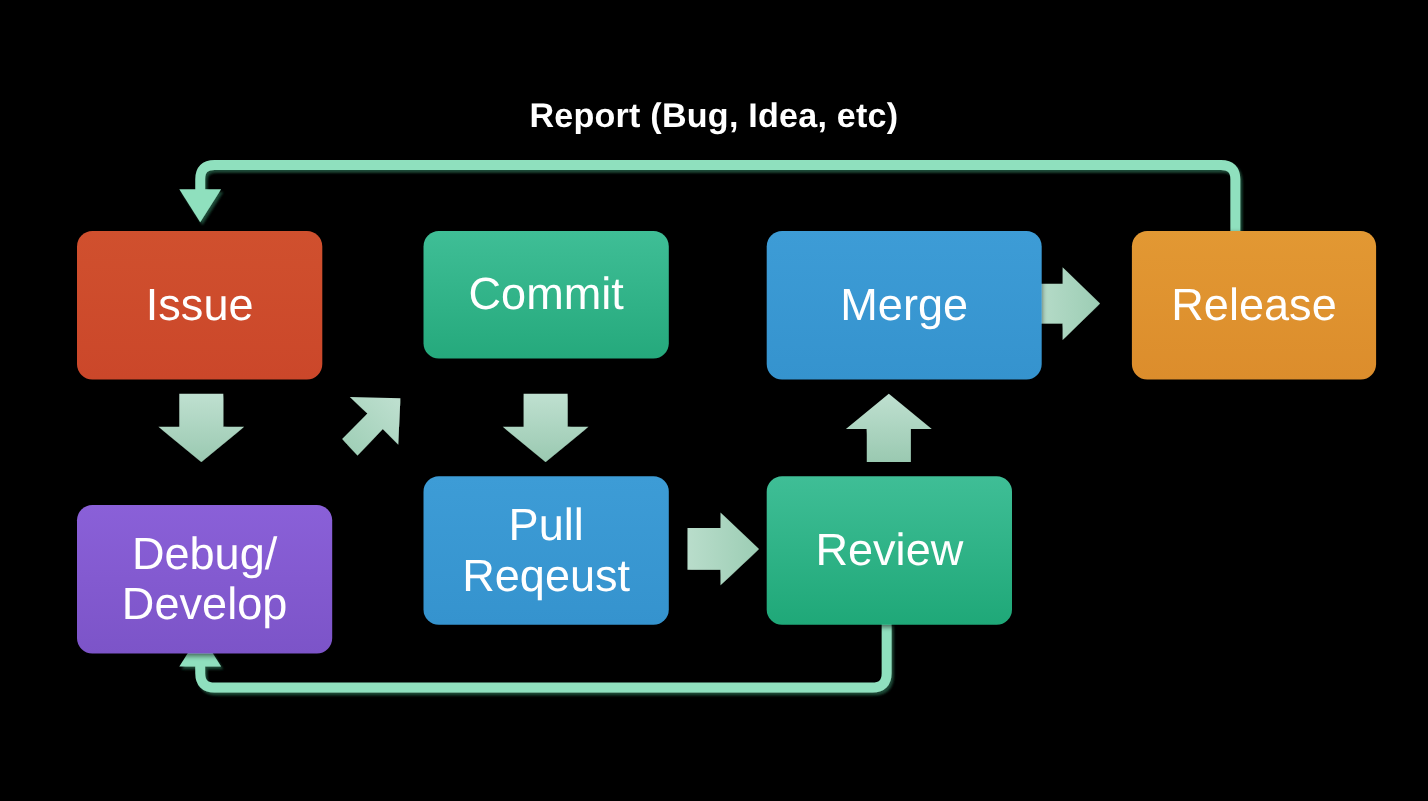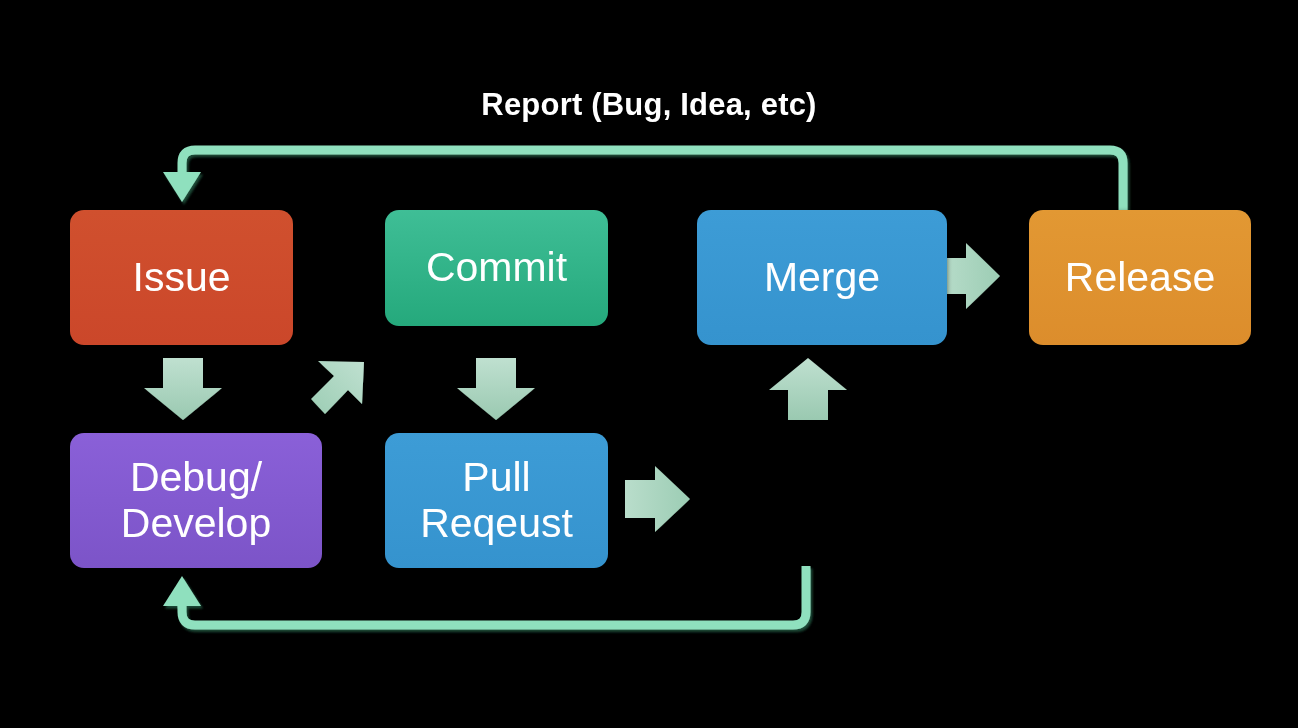--- a/index.html
+++ b/index.html
@@ -54,21 +54,21 @@
 
   #node-issue   { left: 70px;   top: 210px; width: 223px; height: 135px;
                   background: linear-gradient(180deg,#d0502e 0%, #cb472a 100%); }
   #node-commit  { left: 385px;  top: 210px; width: 223px; height: 116px;
                   background: linear-gradient(180deg,#3fbe96 0%, #25a97c 100%); }
   #node-merge   { left: 697px;  top: 210px; width: 250px; height: 135px;
                   background: linear-gradient(180deg,#3d9cd6 0%, #3593ce 100%); }
   #node-release { left: 1012px; top: 210px; width: 222px; height: 135px;
                   background: linear-gradient(180deg,#e29833 0%, #dc8d2c 100%); margin-left: 17px; }
 
-  #node-debug   { left: 70px;   top: 433px; width: 252px; height: 135px;
+  #node-debug   { left: 70px;   top: 459px; width: 232px; height: 135px;
                   background: linear-gradient(180deg,#8a60d8 0%, #7c54c8 100%); }
   #node-pr      { left: 385px;  top: 433px; width: 223px; height: 135px;
                   background: linear-gradient(180deg,#3d9cd6 0%, #3593ce 100%); }
   #node-review  { left: 697px;  top: 433px; width: 223px; height: 135px;
                   background: linear-gradient(180deg,#3fbe96 0%, #1fa878 100%); }
 
   
   #arrows {
     position: absolute;
     left: 0;
@@ -161,14 +161,15 @@
   <div class="node" id="node-merge">Merge</div>
 
   <div class="node" id="node-release">Release</div>
 
   <div class="node" id="node-debug">Debug/
 Develop</div>
 
   <div class="node" id="node-pr">Pull
 Reqeust</div>
 
+  <div class="node" id="node-review">Review</div>
 
 </div>
 
 </body></html>

